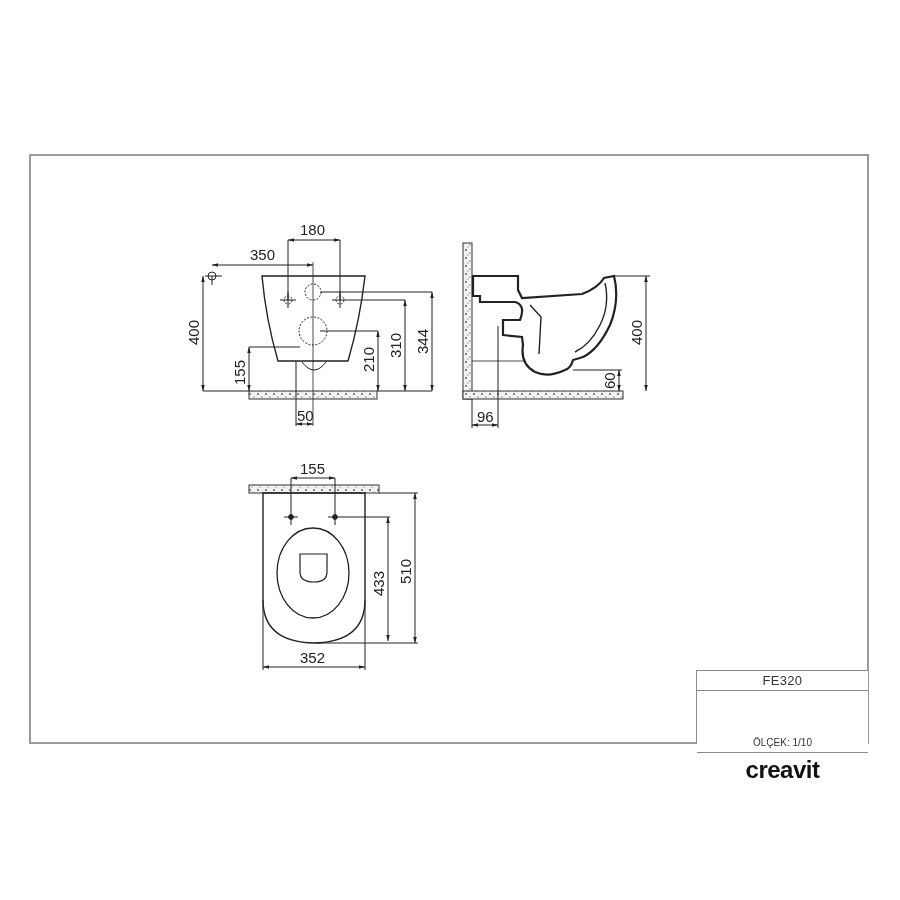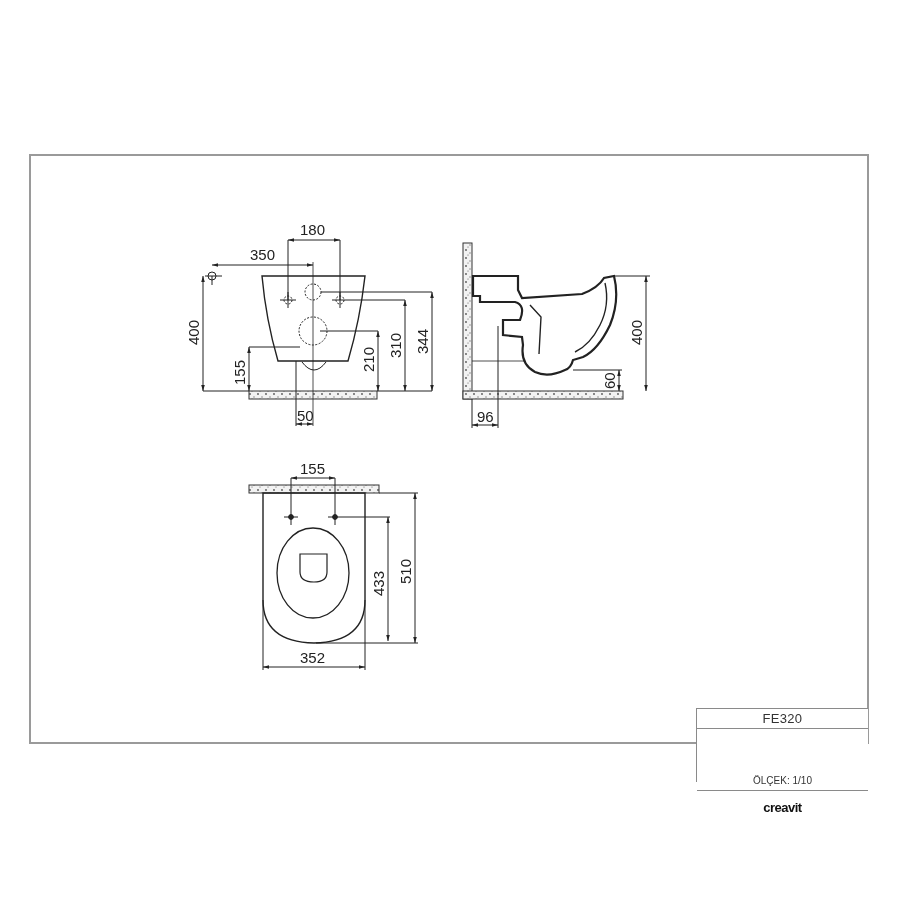--- a/index.html
+++ b/index.html
@@ -1,28 +1,28 @@
 <!DOCTYPE html>
 <html><head>
 <meta charset="utf-8">
 <style>
   html, body { margin: 0; padding: 0; background: #ffffff; }
   body { width: 900px; height: 900px; position: relative; overflow: hidden;
          font-family: "Liberation Sans", sans-serif; }
   #sheet { position: absolute; left: 0; top: 0; width: 900px; height: 900px; }
   .dim { font-family: "Liberation Sans Narrow", "Liberation Sans", sans-serif;
          font-size: 15px; fill: #222; }
-  #title-block { position: absolute; left: 696px; top: 708px; width: 172px; height: 74px;
+  #title-block { position: absolute; left: 696px; top: 670px; width: 172px; height: 74px;
                  border-left: 1px solid #8a8a8a; border-top: 1px solid #8a8a8a;
                  box-sizing: border-box; background: #fff; }
   .tb-row { height: 20px; border-bottom: 1px solid #8a8a8a; display: flex;
             align-items: center; justify-content: center; color: #333; box-sizing: border-box; }
   .tb-row.model { font-size: 13px; letter-spacing: 0.3px; }
   .tb-row.scale { font-size: 10px; margin-top: 42px; }
-  .tb-row.brand { height: 33px; border-bottom: none; font-size: 13px; font-weight: bold;
+  .tb-row.brand { height: 33px; border-bottom: none; font-size: 24px; font-weight: bold;
                   letter-spacing: -0.5px; color: #111; }
 </style>
 </head>
 <body>
 
 <svg id="sheet" viewBox="0 0 900 900" xmlns="http://www.w3.org/2000/svg">
   <defs>
     <pattern id="hatch" width="8" height="8" patternUnits="userSpaceOnUse">
       <rect width="8" height="8" fill="#f2f2f2"></rect>
       <circle cx="2" cy="2" r="0.9" fill="#555"></circle>

